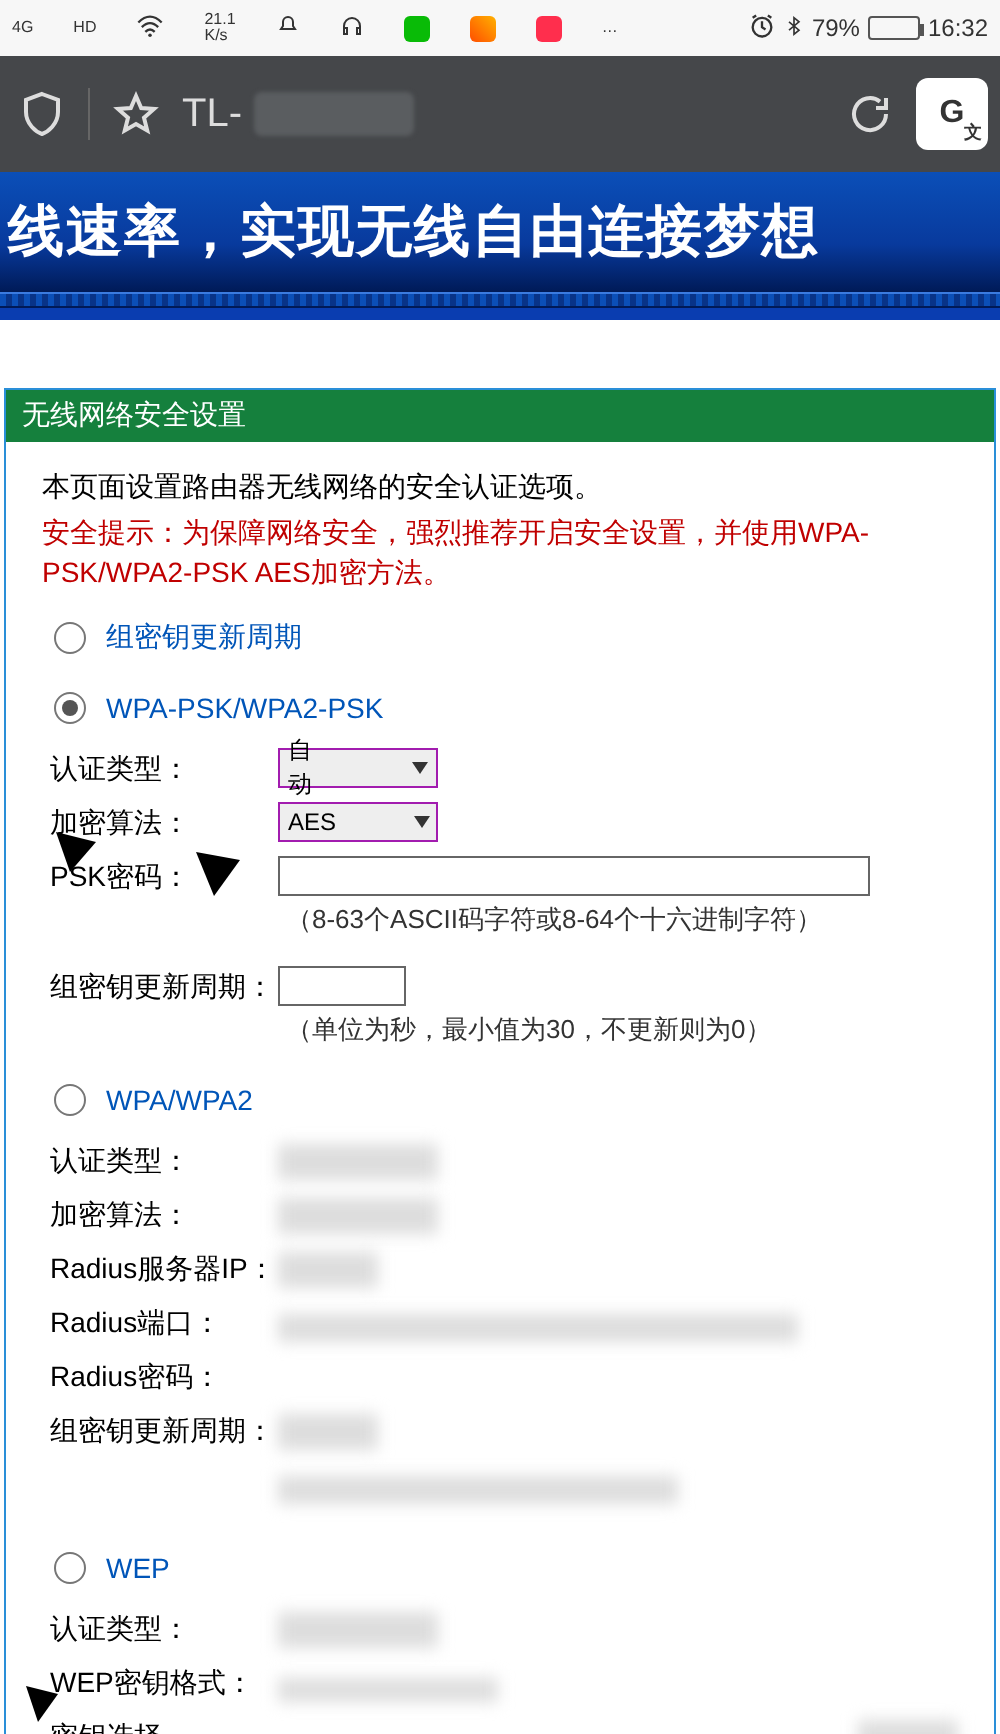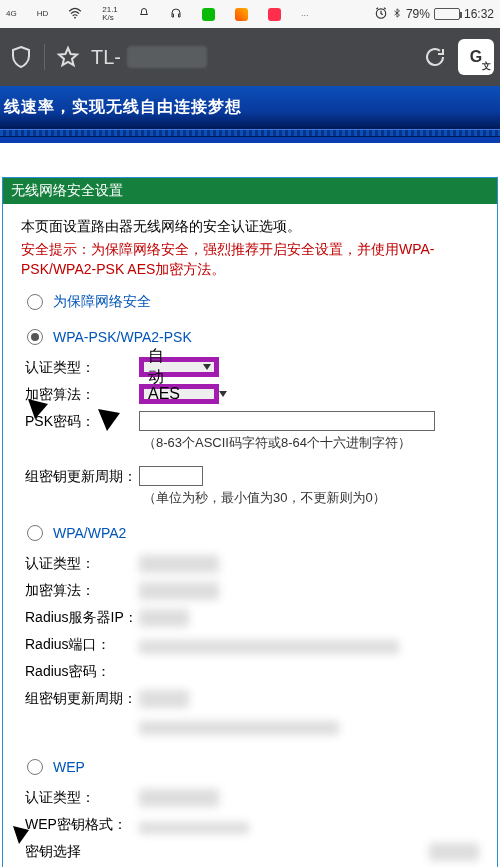--- a/index.html
+++ b/index.html
@@ -18,42 +18,42 @@
   .bb-icon { width: 30px; height: 30px; display:flex; align-items:center; justify-content:center; color:#ddd; }
   .bb-icon svg { width: 24px; height: 24px; stroke:#ddd; fill:none; stroke-width:2; }
   .bb-sep { width:1px; height:26px; background:#666; }
   .addr { flex: 0 0 auto; color:#ddd; font-size:20px; display:flex; align-items:center; gap:6px;}
   .addr-smudge { width:80px; height:22px; background:#5a5d60; border-radius:4px; filter: blur(1px);}
   .bb-spacer { flex:1; }
   .translate-box { width:36px; height:36px; background:#fff; border-radius:6px; display:flex; align-items:center; justify-content:center; color:#333; font-weight:bold; font-size:16px; position:relative;}
   .translate-box .sub { position:absolute; font-size:9px; right:3px; bottom:2px; }
   
   .banner-wrap { border-bottom: 6px solid #0a3db0; }
-  .banner { height: 43px; background: linear-gradient(#0b4fb8,#083a9d 60%,#001a57); color:#fff; font-size:16px; font-weight:bold; display:flex; align-items:center; padding-left:4px; letter-spacing:1px; white-space:nowrap; overflow:hidden;}
+  .banner { height: 60px; background: linear-gradient(#0b4fb8,#083a9d 60%,#001a57); color:#fff; font-size:28px; font-weight:bold; display:flex; align-items:center; padding-left:4px; letter-spacing:1px; white-space:nowrap; overflow:hidden;}
   .banner-stripe { height:8px; background: repeating-linear-gradient(90deg,#0b4fb8,#0b4fb8 3px,#083388 3px,#083388 6px); border-top:1px solid #3b7be0; border-bottom:1px solid #001a57; }
   
   .content { padding: 0; }
   .panel-gap { height: 34px; }
   .panel { border:1px solid #2a8fd8; margin: 0 2px; }
   .panel-header { background:#15803d; color:#fff; font-size:14px; padding:4px 8px; }
   .panel-body { padding: 14px 18px 30px 18px; font-size:14px; color:#000; position:relative; }
   .intro { margin-bottom:4px; }
   .warning { color:#c00000; line-height:1.4; margin-bottom:14px;}
   
   .radio-line { display:flex; align-items:center; gap:10px; margin: 10px 0 8px 6px; }
   .radio { width:16px; height:16px; border:1px solid #777; border-radius:50%; display:inline-flex; align-items:center; justify-content:center; background:#fff;}
   .radio.selected::after { content:""; width:8px; height:8px; background:#555; border-radius:50%; }
   .radio-label { color:#0055b8; }
   .sect-label { color:#0055b8; font-weight:normal; }
   
   .fields { margin-left: 4px; }
   .field-row { display:flex; align-items:flex-end; min-height:24px; margin:3px 0;}
   .field-label { width: 114px; flex-shrink:0; }
   .field-value-area { flex:1; display:flex; align-items:center; gap:6px;}
-  .select { width:80px; height:20px; border:5px solid #a21caf; background:#eee; font-size:16px; display:flex; align-items:center; justify-content:space-between; padding:0 4px;gap:39px; }
+  .select { width:80px; height:20px; border:1px solid #a21caf; background:#eee; font-size:12px; display:flex; align-items:center; justify-content:space-between; padding:0 4px;gap:39px; }
   .select .caret { width:0;height:0;border-left:4px solid transparent;border-right:4px solid transparent;border-top:6px solid #333;}
   .text-input { height:20px; border:1px solid #666; background:#fff; }
   .psk-input { width: 296px; }
   .gk-input { width: 64px; }
   .hint { font-size:13px; color:#333; margin:2px 0 10px 118px; }
   .smudge { filter: blur(4px); background:#ddd; display:inline-block;}
   .sm-a { width:80px; height:18px; }
   .sm-b { width:260px; height:14px; }
   .sm-c { width:200px; height:14px; }
   .sm-d { width:50px; height:18px; }
@@ -147,21 +147,21 @@
 <div class="content">
   <div class="panel-gap"></div>
   <div class="panel">
     <div class="panel-header">无线网络安全设置</div>
     <div class="panel-body">
       <div class="intro">本页面设置路由器无线网络的安全认证选项。</div>
       <div class="warning">安全提示：为保障网络安全，强烈推荐开启安全设置，并使用WPA-PSK/WPA2-PSK AES加密方法。</div>
 
       <div class="radio-line">
         <span class="radio"></span>
-        <span class="radio-label">为保障网络安全</span>
+        <span class="radio-label">组密钥更新周期</span>
       </div>
 
       <div class="radio-line" style="margin-top:18px;">
         <span class="radio selected"></span>
         <span class="sect-label">WPA-PSK/WPA2-PSK</span>
       </div>
       <div class="fields">
         <div class="field-row">
           <div class="field-label">认证类型：</div>
           <div class="field-value-area">

